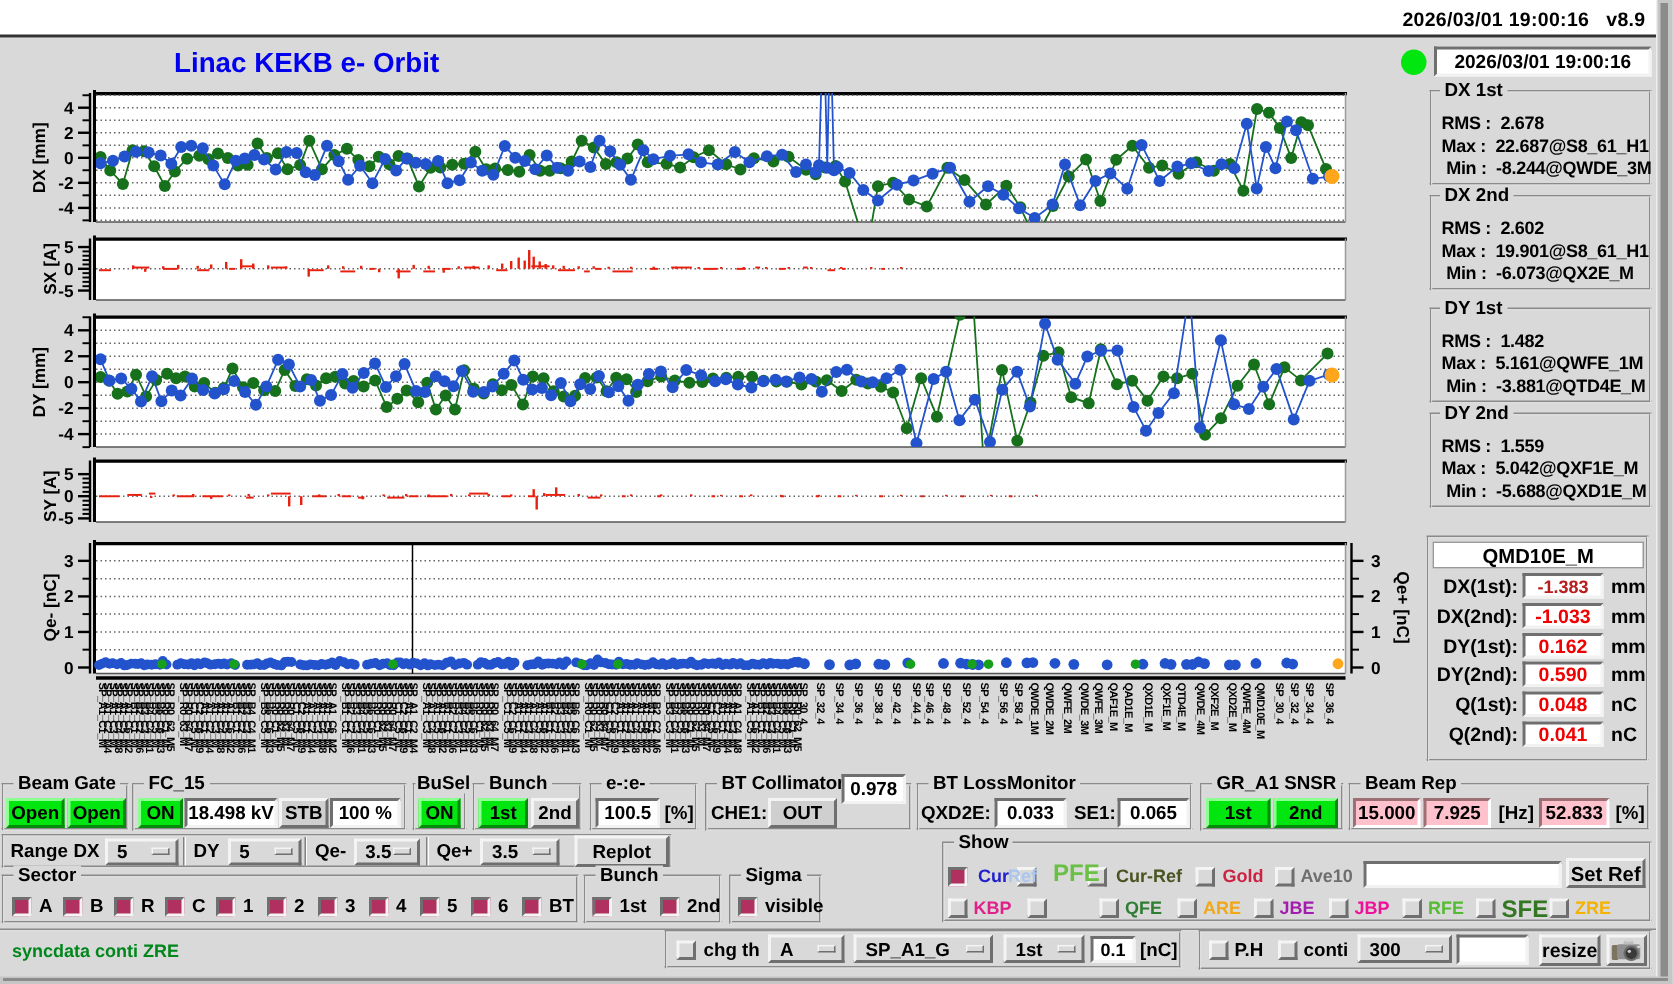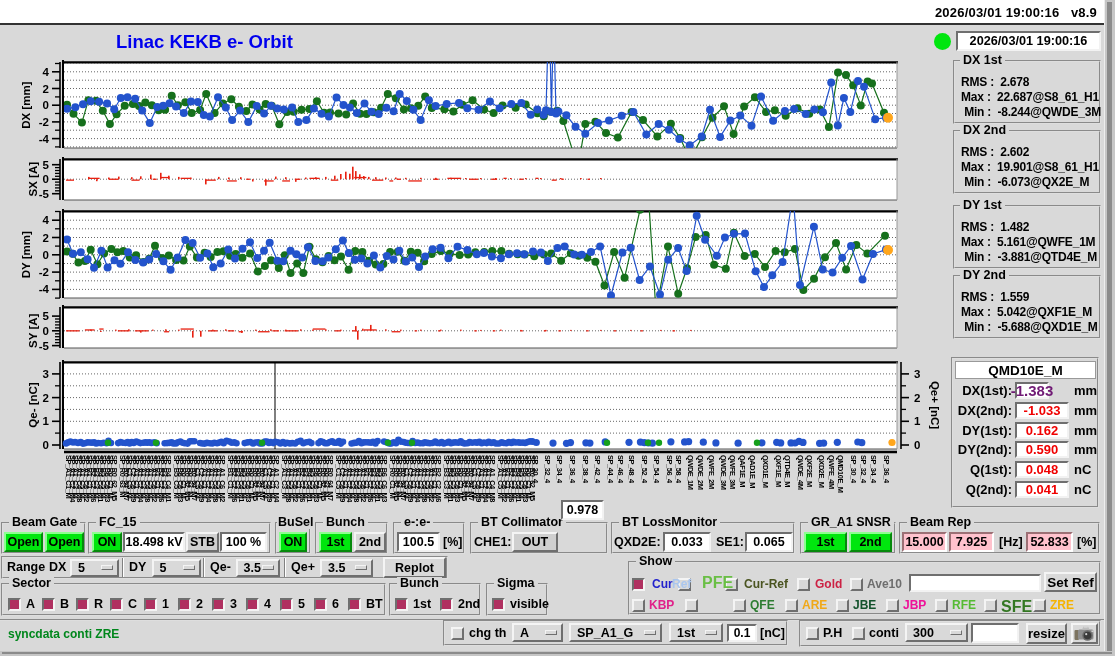--- a/index.html
+++ b/index.html
@@ -1161,21 +1161,21 @@
   </div>
 <div class="statbox" style="left:953px;top:275px;width:148px;height:64px;">
     <div class="t">DY 2nd</div>
     <div class="r" style="top:13px;">RMS :&nbsp; 1.559</div>
     <div class="r" style="top:28px;">Max :&nbsp; 5.042@QXF1E_M</div>
     <div class="r" style="top:43px;">&nbsp;Min :&nbsp; -5.688@QXD1E_M</div>
   </div>
 <div class="panel" style="left:951px;top:357px;width:148px;height:151px;background:#d9d9d9;"></div>
 <div class="abs b" style="left:955px;top:361px;width:141px;height:18px;background:#fff;border:1px solid #999;text-align:center;font-size:13.5px;line-height:17px;">QMD10E_M</div>
 <div class="lab" style="left:952px;top:383px;width:60px;text-align:right;font-size:13px;">DX(1st):</div>
-<div class="entry" style="left:1015px;top:382px;width:34px;height:17px;color:#701a75;font-size:15px;">-1.383</div>
+<div class="entry" style="left:1015px;top:382px;width:54px;height:17px;color:#b91c1c;font-size:12px;">-1.383</div>
 <div class="lab" style="left:1074px;top:383px;font-size:13px;">mm</div>
 <div class="lab" style="left:952px;top:403px;width:60px;text-align:right;font-size:13px;">DX(2nd):</div>
 <div class="entry" style="left:1015px;top:402px;width:54px;height:17px;color:#f00000;font-size:13px;">-1.033</div>
 <div class="lab" style="left:1074px;top:403px;font-size:13px;">mm</div>
 <div class="lab" style="left:952px;top:423px;width:60px;text-align:right;font-size:13px;">DY(1st):</div>
 <div class="entry" style="left:1015px;top:422px;width:54px;height:17px;color:#f00000;font-size:13px;">0.162</div>
 <div class="lab" style="left:1074px;top:423px;font-size:13px;">mm</div>
 <div class="lab" style="left:952px;top:442px;width:60px;text-align:right;font-size:13px;">DY(2nd):</div>
 <div class="entry" style="left:1015px;top:441px;width:54px;height:17px;color:#f00000;font-size:13px;">0.590</div>
 <div class="lab" style="left:1074px;top:442px;font-size:13px;">mm</div>
@@ -1209,21 +1209,21 @@
 <div class="frame" style="left:393px;top:522px;width:72px;height:32px;">
     <div class="ft">e-:e-</div>
   </div>
 <div class="entry" style="left:397px;top:532px;width:43px;height:20px;">100.5</div>
 <div class="lab" style="left:443px;top:535px;">[%]</div>
 <div class="frame" style="left:470px;top:522px;width:138px;height:32px;">
     <div class="ft">BT Collimator</div>
   </div>
 <div class="lab" style="left:474px;top:535px;">CHE1:</div>
 <div class="btn" style="left:512px;top:532px;width:46px;height:20px;background:#cfcfcf;">OUT</div>
-<div class="entry" style="left:561px;top:500px;width:43px;height:20px;">0.978</div>
+<div class="entry" style="left:561px;top:516px;width:43px;height:20px;">0.978</div>
 <div class="frame" style="left:611px;top:522px;width:184px;height:32px;">
     <div class="ft">BT LossMonitor</div>
   </div>
 <div class="lab" style="left:614px;top:535px;">QXD2E:</div>
 <div class="entry" style="left:663px;top:532px;width:48px;height:20px;">0.033</div>
 <div class="lab" style="left:716px;top:535px;">SE1:</div>
 <div class="entry" style="left:745px;top:532px;width:48px;height:20px;">0.065</div>
 <div class="frame" style="left:800px;top:522px;width:96px;height:32px;">
     <div class="ft">GR_A1 SNSR</div>
   </div>
@@ -1280,21 +1280,21 @@
 <div class="btn" style="left:1044px;top:572px;width:53px;height:20px;font-size:13.5px;">Set Ref</div>
 <div class="cb" style="left:632px;top:599px;"></div>
 <div class="lab" style="left:649px;top:598px;color:#e0218a;font-size:12px;">KBP</div>
 <div class="cb" style="left:685px;top:599px;"></div>
 <div class="lab" style="left:702px;top:574px;color:#6abf45;font-size:16px;">PFE</div>
 <div class="cb" style="left:733px;top:599px;"></div>
 <div class="lab" style="left:750px;top:598px;color:#2e7d32;font-size:12px;">QFE</div>
 <div class="cb" style="left:785px;top:599px;"></div>
 <div class="lab" style="left:802px;top:598px;color:#f0a818;font-size:12px;">ARE</div>
 <div class="cb" style="left:836px;top:599px;"></div>
-<div class="lab" style="left:853px;top:598px;color:#14532d;font-size:12px;">JBE</div>
+<div class="lab" style="left:853px;top:598px;color:#a21caf;font-size:12px;">JBE</div>
 <div class="cb" style="left:886px;top:599px;"></div>
 <div class="lab" style="left:903px;top:598px;color:#ee1199;font-size:12px;">JBP</div>
 <div class="cb" style="left:935px;top:599px;"></div>
 <div class="lab" style="left:952px;top:598px;color:#55bb33;font-size:12px;">RFE</div>
 <div class="cb" style="left:984px;top:599px;"></div>
 <div class="lab" style="left:1001px;top:598px;color:#337722;font-size:16px;">SFE</div>
 <div class="cb" style="left:1033px;top:599px;"></div>
 <div class="lab" style="left:1050px;top:598px;color:#f5b301;font-size:12px;">ZRE</div>
 <div class="frame" style="left:1px;top:583px;width:385px;height:33px;">
     <div class="ft">Sector</div>

